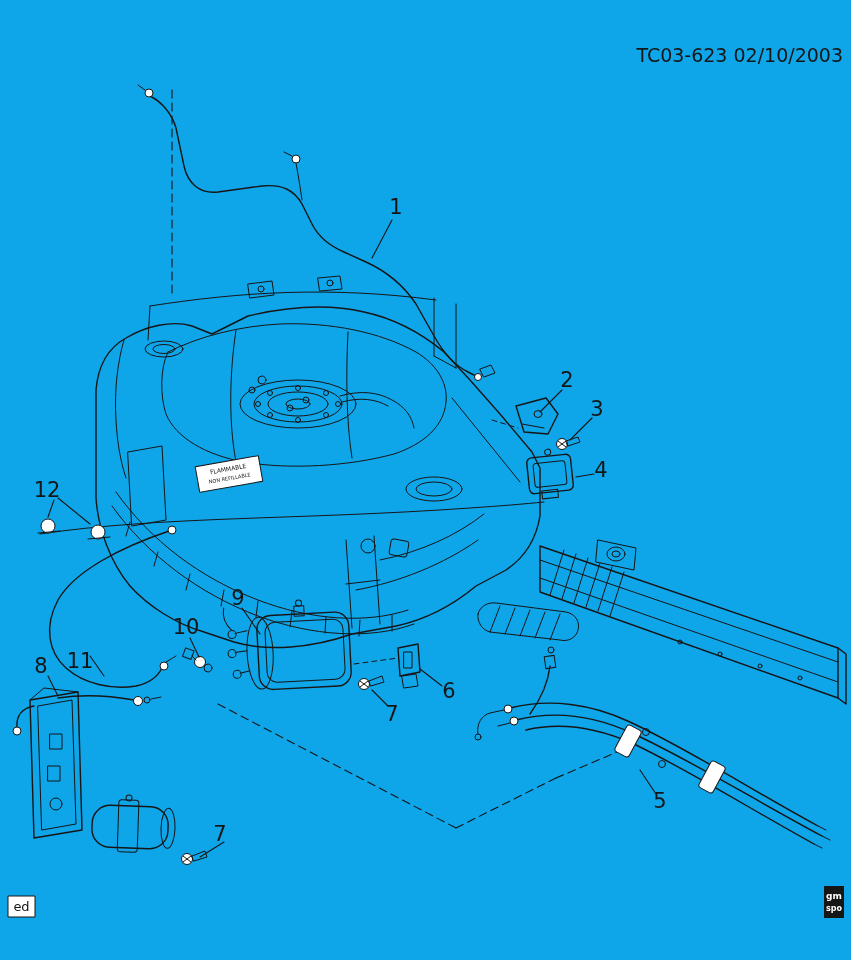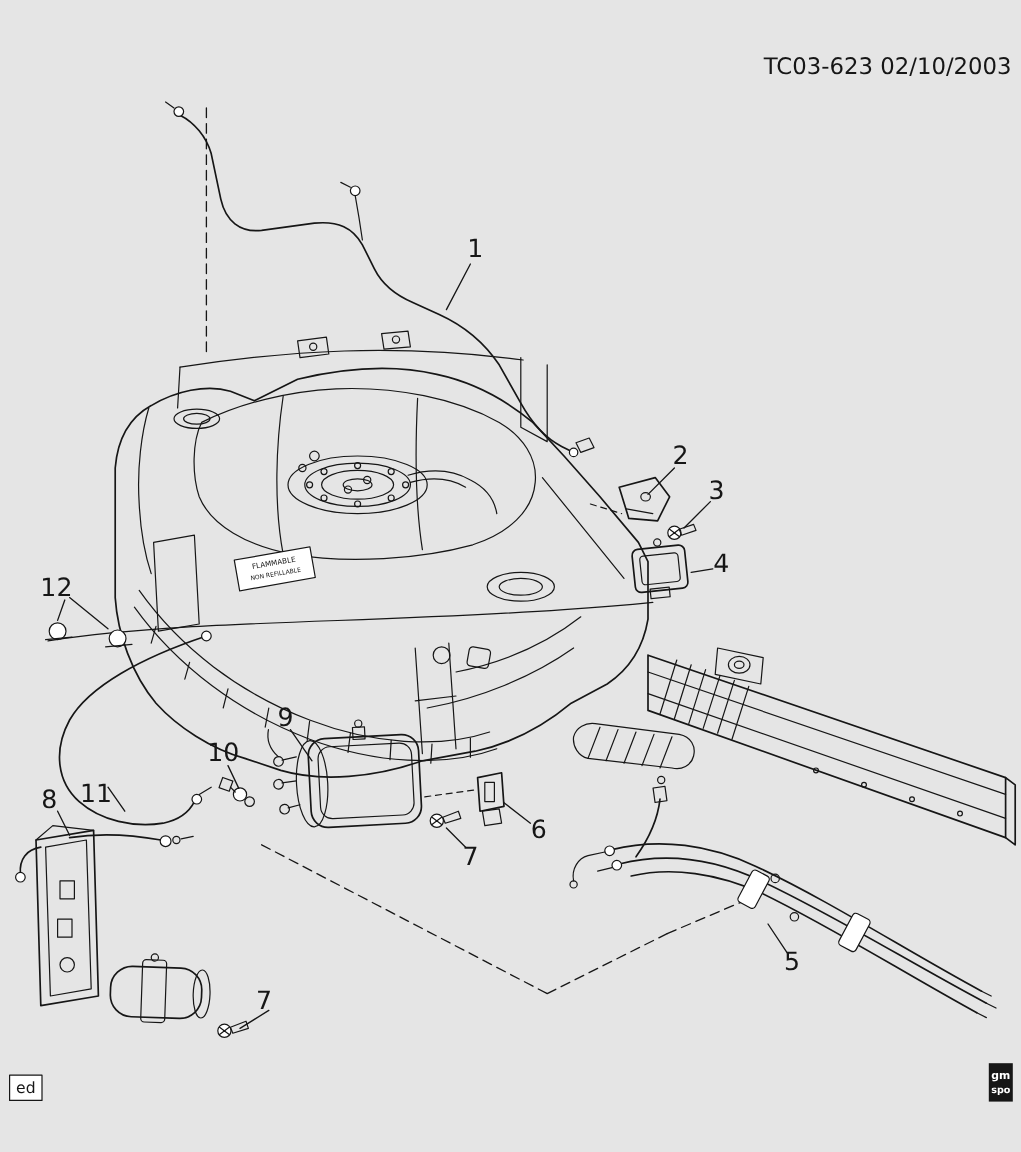--- a/index.html
+++ b/index.html
@@ -1,19 +1,19 @@
 <!DOCTYPE html>
 <html><head>
 <meta charset="utf-8">
 <style>
   html,body{margin:0;padding:0;background:#ffffff;}
   .stage{
     position:relative;
     width:851px;height:960px;
-    background:#e5e5e5;
+    background:#0ea5e9;
     font-family:"DejaVu Sans", sans-serif;
     overflow:hidden;
   }
   svg{display:block;}
   .ln{fill:none;stroke:#161616;stroke-width:1.4;stroke-linecap:round;stroke-linejoin:round;}
   .thin{fill:none;stroke:#161616;stroke-width:1;stroke-linecap:round;stroke-linejoin:round;}
   .dash{fill:none;stroke:#161616;stroke-width:1.1;stroke-dasharray:8 5;stroke-linecap:round;}
   .dash2{fill:none;stroke:#161616;stroke-width:1;stroke-dasharray:5 4;stroke-linecap:round;}
   .leader{fill:none;stroke:#161616;stroke-width:1.1;stroke-linecap:round;}
   .fillw-thin{fill:#ffffff;stroke:#161616;stroke-width:1;stroke-linejoin:round;}

